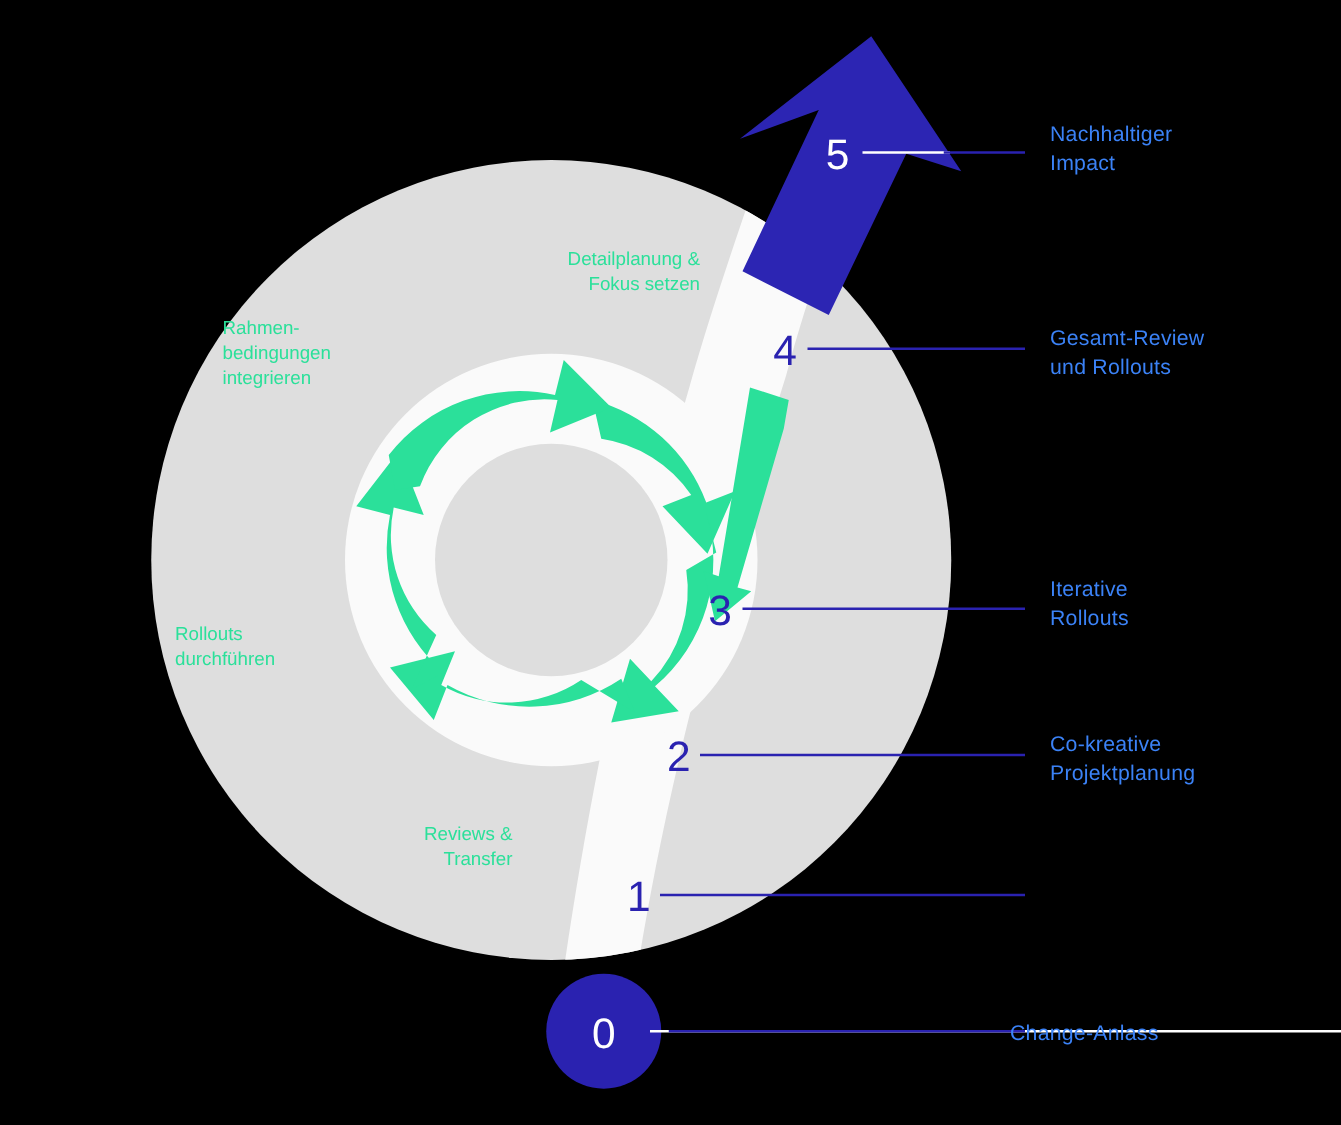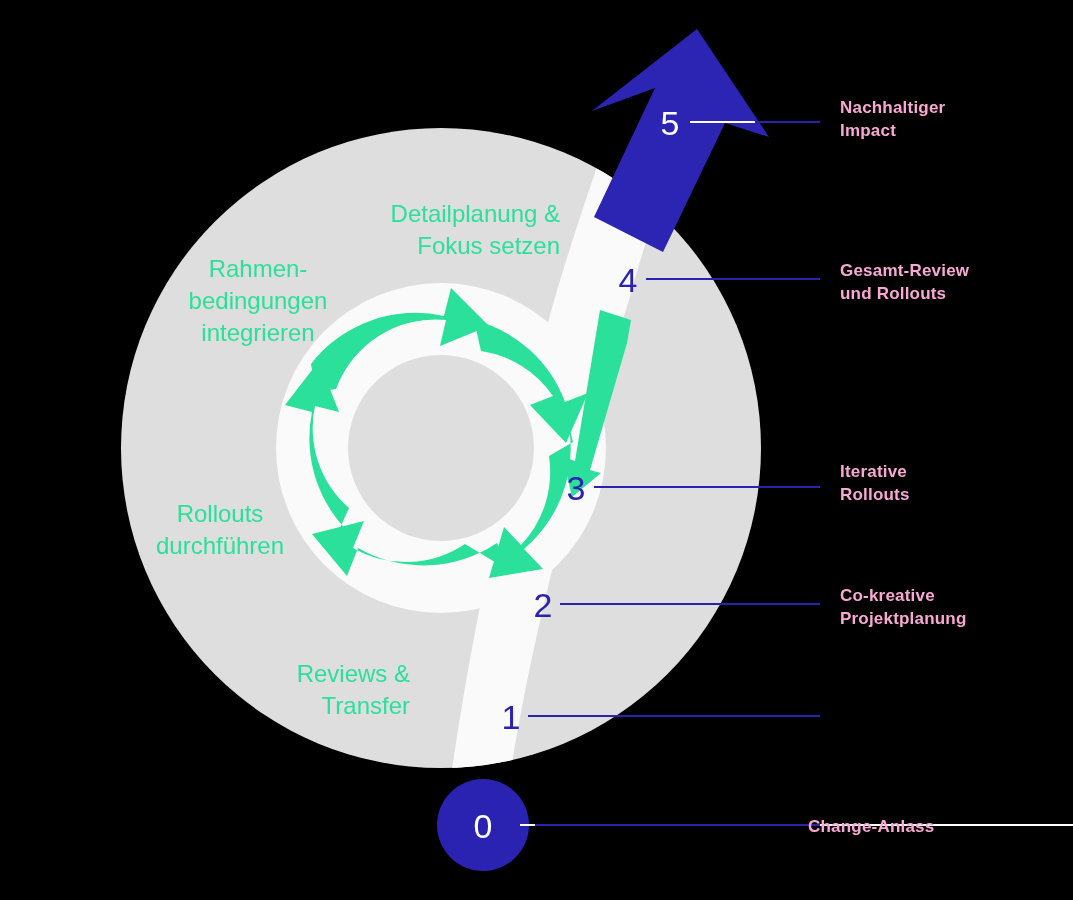--- a/index.html
+++ b/index.html
@@ -24,37 +24,37 @@
     left: 0;
     top: 0;
     width: 1073px;
     height: 900px;
     display: block;
   }
   .side-label {
     position: absolute;
     font-family: "Liberation Sans", sans-serif;
     font-size: 17px;
-    font-weight: 700;
+    font-weight: 400;
     line-height: 1.35;
-    color: #f9a8d4;
+    color: #3b82f6;
     letter-spacing: 0.2px;
     white-space: pre-line;
   }
   .ring-label {
     position: absolute;
     font-family: "Liberation Sans", sans-serif;
-    font-size: 24px;
+    font-size: 15px;
     font-weight: 400;
     line-height: 1.33;
     color: #2BE09A;
     white-space: pre-line;
   }
   .ring-label.align-right { text-align: right; }
-  .ring-label.align-center { text-align: center; }
+  .ring-label.align-center { }
 </style>
 </head>
 <body>
 
 <div id="stage">
 
   <svg id="diagram" viewBox="0 0 1073 900">
     <defs>
       <clipPath id="disc-clip">
         <circle cx="441" cy="448" r="320"></circle>

